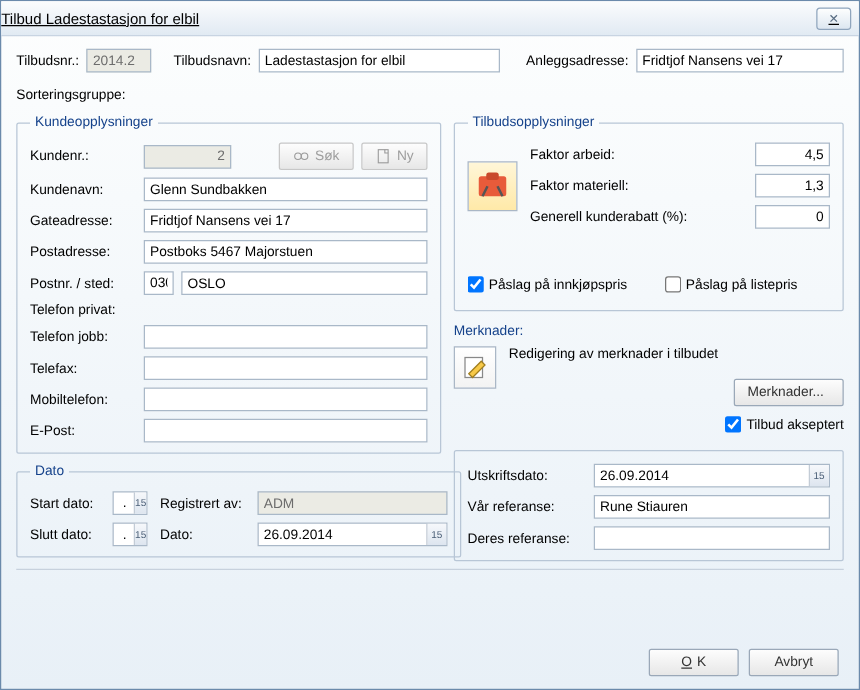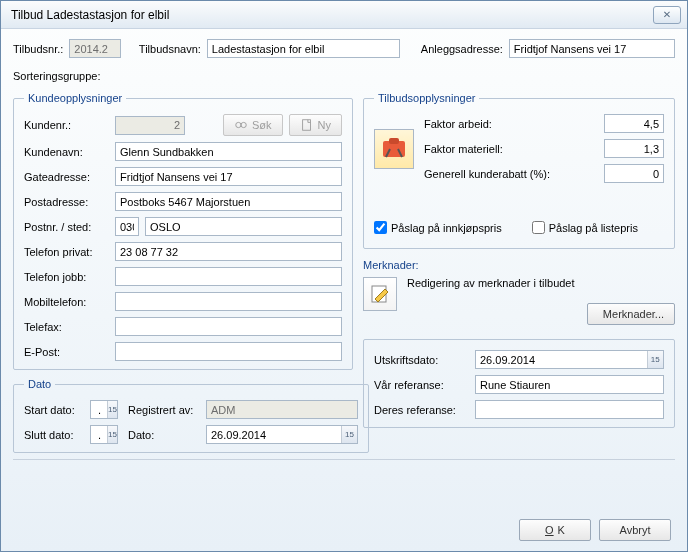--- a/index.html
+++ b/index.html
@@ -15,22 +15,23 @@
   background: linear-gradient(#fdfefe, #e8f0f7);
   border: 1px solid #6b8aab;
   position: relative;
 }
 .titlebar {
   height: 28px;
   background: linear-gradient(#fbfcfd, #e1eaf3);
   border-bottom: 1px solid #c8d4e2;
   display: flex;
   align-items: center;
-  padding: 0 6px 0 10px;
+  padding: 0 6px 0 0;
   font-size: 12px;
+  text-decoration: underline;
 }
 .titlebar .title { flex: 1; }
 .close-btn {
   width: 28px; height: 18px;
   border: 1px solid #8fa5bd;
   border-radius: 3px;
   background: linear-gradient(#fdfefe, #dde7f1);
   display:flex; align-items:center; justify-content:center;
   color:#5a6e84; font-size:10px;
   cursor: pointer;
@@ -182,35 +183,34 @@
             </div>
 
           <div class="kv">
               <span class="klabel">Postnr. / sted:</span>
             <input class="input" style="width: 24px;" value="0305">
             <input class="input" style="flex: 1 1 0%;" value="OSLO">
             </div>
 
           <div class="kv">
               <span class="klabel">Telefon privat:</span>
-            <input class="input" style="flex: 1 1 0%;" value="23 08 77 32">
             </div>
 
           <div class="kv">
               <span class="klabel">Telefon jobb:</span>
             <input class="input" style="flex: 1 1 0%;">
             </div>
 
           <div class="kv">
+              <span class="klabel">Telefax:</span>
+            <input class="input" style="flex: 1 1 0%;">
+            </div>
+
+          <div class="kv">
               <span class="klabel">Mobiltelefon:</span>
-            <input class="input" style="flex: 1 1 0%;">
-            </div>
-
-          <div class="kv">
-              <span class="klabel">Telefax:</span>
             <input class="input" style="flex: 1 1 0%;">
             </div>
 
           <div class="kv" style="margin-bottom:0">
               <span class="klabel">E-Post:</span>
             <input class="input" style="flex: 1 1 0%;">
             </div>
         </fieldset>
 
         <fieldset>
@@ -298,23 +298,29 @@
           <div style="display:flex; gap:10px; align-items:flex-start">
             <div class="iconbox" style="width:34px;height:34px;background:linear-gradient(#fff,#f3f3f3)">
               <svg width="22" height="22" viewBox="0 0 22 22">
                   <rect x="3" y="3" width="14" height="16" fill="#fff" stroke="#888"></rect>
                   <path d="M6 16 L16 6 L19 9 L9 19 Z" fill="#f7c948" stroke="#a07d1e"></path>
                 </svg>
             </div>
             <div style="flex:1">
               <div>Redigering av merknader i tilbudet</div>
               <div style="display:flex;justify-content:flex-end;margin-top:14px">
-                <button class="btn" style="min-width:88px;justify-content:flex-end">
+                <button class="btn" style="min-width:88px;justify-content:flex-start">
                     <span>Merknader...</span>
                   </button>
+              </div>
+              <div style="display:flex;justify-content:flex-end;margin-top:8px">
+                <label class="chk">
+                  <input type="checkbox" checked="" style="">
+                  <span>Tilbud akseptert</span>
+                </label>
               </div>
             </div>
           </div>
         </div>
 
         <fieldset style="margin-top:4px">
           <div class="kv">
               <span class="klabel" style="width:95px">Utskriftsdato:</span>
             <div class="dateinput" style="flex:1">
               <input value="26.09.2014" style="">

